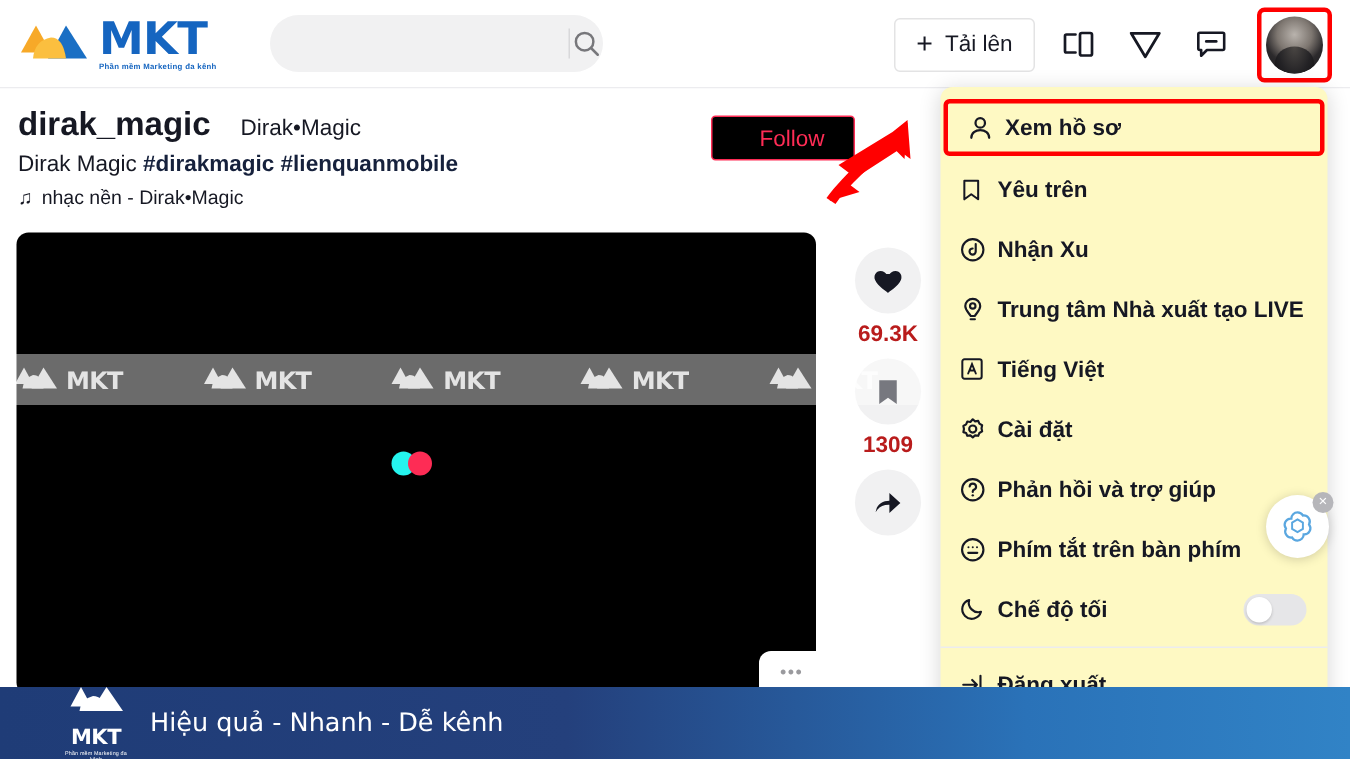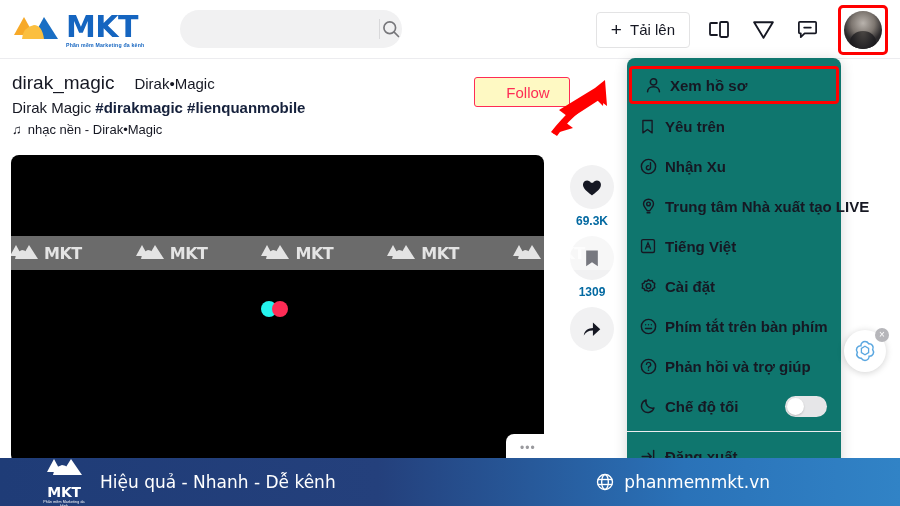--- a/index.html
+++ b/index.html
@@ -123,39 +123,39 @@
     top: 59px; left: 0;
     width: 900px; height: 447px;
     background: #fff;
   }
   .post-meta {
     position: absolute;
     left: 12px; top: 14px;
     width: 520px;
   }
   .meta-line1 { font-size: 16px; color: #161823; line-height: 20px; }
-  .meta-username { font-weight: normal; font-size: 19px; }
+  .meta-username { font-weight: bold; font-size: 22px; }
   .meta-nickname { font-size: 15px; color: #161823; margin-left: 20px; }
   .meta-desc {
     font-size: 15px; color: #161823; line-height: 22px; margin-top: 3px;
   }
   .meta-tag { color: #16213c; font-weight: bold; }
   .meta-music {
     font-size: 13px; color: #161823; margin-top: 3px;
     display: flex; align-items: center; gap: 6px;
   }
   .music-note { font-size: 13px; }
 
   .follow-btn {
     position: absolute;
     right: 330px; top: 18px;
     width: 96px; height: 30px;
     border: 1px solid #fe2c55;
     border-radius: 3px;
-    background: #fef9c3;
+    background: #000000;
     color: #fe2c55;
     font-size: 15px;
     display: flex; align-items: center; justify-content: center;
     cursor: pointer;
     font-family: "Liberation Sans", sans-serif;
     padding-left: 12px;
   }
 
   .video-frame {
     position: absolute;
@@ -203,21 +203,21 @@
   .action-item { margin-bottom: 8px; text-align: center; }
   .action-circle {
     width: 44px; height: 44px;
     border-radius: 50%;
     background: #f1f1f2;
     display: flex; align-items: center; justify-content: center;
     cursor: pointer;
     margin: 0 auto;
   }
   .action-count {
-    font-size: 12px; font-weight: bold; color: #0369a1;
+    font-size: 15px; font-weight: bold; color: #b91c1c;
     margin-top: 5px;
   }
 
   
   .watermark-band {
     position: absolute;
     left: 0; top: 236px;
     width: 900px; height: 34px;
     display: flex; align-items: center;
     gap: 52px;
@@ -243,22 +243,22 @@
     width: 900px; height: 34px;
     background: rgba(255,255,255,0.42);
     pointer-events: none;
     z-index: 39;
   }
 
   
   .menu {
     position: absolute;
     left: 627px; top: 58px;
-    width: 214px;
-    background: #0f766e;
+    width: 258px;
+    background: #fef9c3;
     border-radius: 8px;
     box-shadow: 0 2px 14px rgba(0,0,0,0.16);
     padding: 8px 0 6px 0;
     z-index: 60;
   }
   .menu-item {
     height: 40px;
     display: flex; align-items: center;
     padding: 0 12px;
     cursor: pointer;
@@ -608,40 +608,40 @@
           <circle cx="12" cy="11.4" r="3"></circle>
         </svg>
       </span>
       <span class="menu-label">Cài đặt</span>
     </div>
 
     <div class="menu-item">
       <span class="menu-icon">
         <svg width="19" height="19" viewBox="0 0 24 24" fill="none" stroke="#161823" stroke-width="1.8">
           <circle cx="12" cy="12" r="9"></circle>
+          <path d="M9.4 9.3a2.7 2.7 0 1 1 3.4 2.8c-.6.2-.8.7-.8 1.3v.5" stroke-linecap="round"></path>
+          <circle cx="12" cy="16.7" r="1" fill="#161823" stroke="none"></circle>
+        </svg>
+      </span>
+      <span class="menu-label">Phản hồi và trợ giúp</span>
+    </div>
+
+    <div class="menu-item">
+      <span class="menu-icon">
+        <svg width="19" height="19" viewBox="0 0 24 24" fill="none" stroke="#161823" stroke-width="1.8">
+          <circle cx="12" cy="12" r="9"></circle>
           <g fill="#161823" stroke="none">
             <circle cx="8.4" cy="9.8" r="0.85"></circle>
               <circle cx="12" cy="9.8" r="0.85"></circle>
               <circle cx="15.6" cy="9.8" r="0.85"></circle>
           </g>
           <line x1="8.2" y1="14.6" x2="15.8" y2="14.6" stroke-linecap="round"></line>
         </svg>
       </span>
       <span class="menu-label">Phím tắt trên bàn phím</span>
-    </div>
-
-    <div class="menu-item">
-      <span class="menu-icon">
-        <svg width="19" height="19" viewBox="0 0 24 24" fill="none" stroke="#161823" stroke-width="1.8">
-          <circle cx="12" cy="12" r="9"></circle>
-          <path d="M9.4 9.3a2.7 2.7 0 1 1 3.4 2.8c-.6.2-.8.7-.8 1.3v.5" stroke-linecap="round"></path>
-          <circle cx="12" cy="16.7" r="1" fill="#161823" stroke="none"></circle>
-        </svg>
-      </span>
-      <span class="menu-label">Phản hồi và trợ giúp</span>
     </div>
 
     <div class="menu-item">
       <span class="menu-icon">
         <svg width="18" height="18" viewBox="0 0 24 24" fill="none" stroke="#161823" stroke-width="1.9">
           <path d="M20 14.5A8.5 8.5 0 0 1 9.5 4a8.5 8.5 0 1 0 10.5 10.5z" stroke-linejoin="round"></path>
         </svg>
       </span>
       <span class="menu-label">Chế độ tối</span>
       <span class="toggle">
@@ -681,24 +681,15 @@
         <svg class="footer-logo-mark" viewBox="0 0 40 24">
           <path d="M10 2 L17 15 L3 15 Z" fill="#fff"></path>
           <path d="M27 2 L38 18 L17 18 Z" fill="#fff"></path>
           <path d="M18 8 Q25 8 27 18 L9 18 Q10 10 18 8 Z" fill="#fff"></path>
         </svg>
         <div class="footer-logo-text">MKT</div>
         <div class="footer-logo-tag">Phần mềm Marketing đa kênh</div>
       </div>
       <div class="footer-slogan">Hiệu quả - Nhanh - Dễ kênh</div>
     </div>
-    <div class="footer-right">
-      <svg width="20" height="20" viewBox="0 0 24 24" fill="none" stroke="#fff" stroke-width="1.6">
-        <circle cx="12" cy="12" r="9"></circle>
-        <ellipse cx="12" cy="12" rx="4" ry="9"></ellipse>
-        <line x1="3.2" y1="9" x2="20.8" y2="9"></line>
-        <line x1="3.2" y1="15" x2="20.8" y2="15"></line>
-      </svg>
-      <span class="footer-url">phanmemmkt.vn</span>
-    </div>
   </div>
 
 </div>
 
 </body></html>

